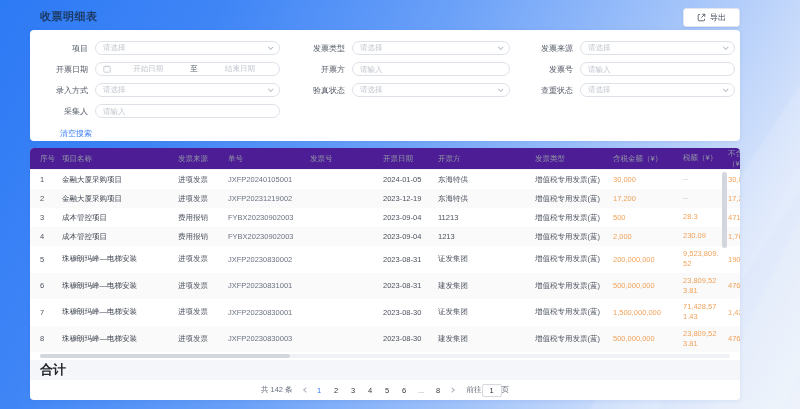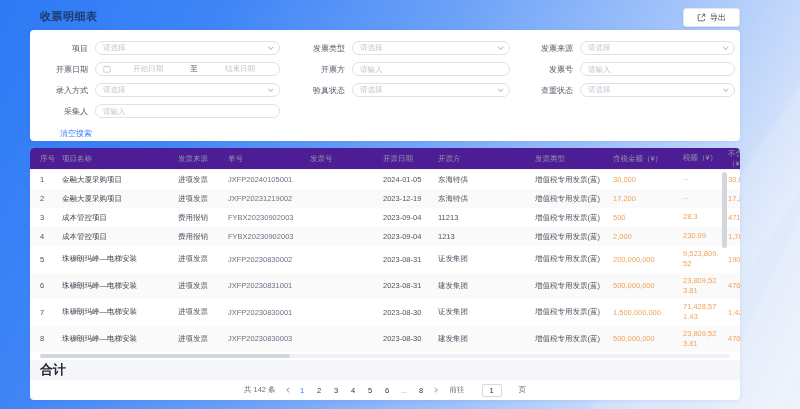--- a/index.html
+++ b/index.html
@@ -65,21 +65,21 @@
   .pagination { height:18px; display:flex; align-items:center; justify-content:center; font-size:7.5px; color:#5f6470; margin-top:1px; }
   .pg-total { margin-right:8px; color:#6a7080; }
   .pg-arrow { width:10px; height:10px; display:flex; align-items:center; justify-content:center; cursor:pointer; }
   .pg-arrow .chv { width:4px; height:4px; border-right:1px solid #adb2bc; border-bottom:1px solid #adb2bc; }
   .pg-arrow.prev .chv { transform:rotate(135deg); }
   .pg-arrow.next .chv { transform:rotate(-45deg); }
   .pages { display:flex; align-items:center; }
   .page { min-width:13px; text-align:center; margin:0 2px; color:#33373f; cursor:pointer; }
   .page.active { color:#2e7cf6; }
   .page.dots { color:#8a8f99; cursor:default; }
-  .goto { display:flex; align-items:center; margin-left:10px; gap:17px; }
+  .goto { display:flex; align-items:center; margin-left:10px; gap:0; }
   .goto input { width:20px; height:13px; border:1px solid #d6d9e0; border-radius:2px; text-align:center; font-size:7.5px; color:#303133; outline:none; }
 </style>
 </head>
 <body>
 
 <div class="deco d1"></div>
 <div class="deco d2"></div>
 
 <div class="page-title">收票明细表</div>
 

